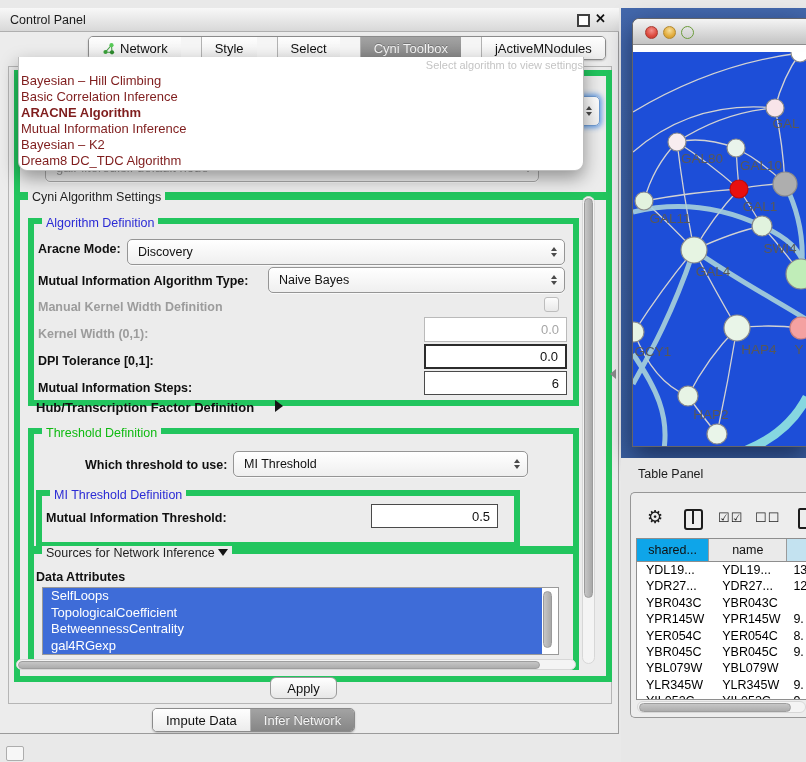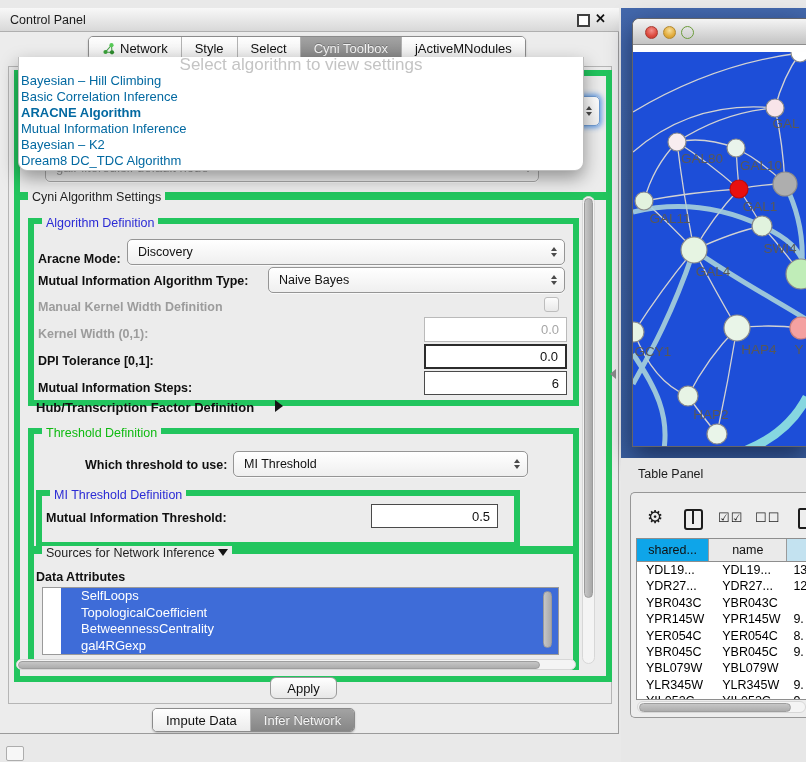--- a/index.html
+++ b/index.html
@@ -44,27 +44,27 @@
   .tfield.mid{border:1.5px solid #4A4A4A;}
 
   .checkbox{width:15px;height:15px;border:1px solid #BDBDBD;border-radius:3px;background:linear-gradient(#FCFCFC,#E9E9E9);box-sizing:border-box;}
 
   .vtrack{background:#F4F4F4;border:1px solid #D7D7D7;border-radius:7px;box-sizing:border-box;}
   .vthumb{background:linear-gradient(90deg,#C6C6C6,#A9A9A9);border:1px solid #9B9B9B;border-radius:6px;box-sizing:border-box;}
   .hthumb{background:linear-gradient(#C6C6C6,#ADADAD);border:1px solid #9E9E9E;border-radius:5px;box-sizing:border-box;}
 
   
   #algo-popup{left:18px;top:57px;width:564px;height:113px;background:#FFFFFF;border:1px solid #BDBDBD;border-top:none;border-radius:0 0 9px 9px;box-shadow:0 7px 18px rgba(0,0,0,.38);z-index:60;overflow:hidden;}
-  .ph{color:#C4C4C4;text-align:center;font-size:17px;height:16px;line-height:16px;}
-  .opt{font-size:13px;height:16px;line-height:16px;padding-left:2px;color:#0369a1;}
+  .ph{color:#C4C4C4;text-align:right;font-size:11px;height:16px;line-height:16px;}
+  .opt{font-size:13px;height:16px;line-height:16px;padding-left:2px;color:#7f1d1d;}
   .opt.bold{font-weight:bold;}
 
   
   #attr-list{background:#FFF;border:1px solid #9A9A9A;overflow:hidden;box-sizing:border-box;}
-  .attr-item{height:16.5px;line-height:16.5px;background:#3E6CD8;color:#FFF;font-size:13px;padding-left:20px;width:499px;box-sizing:border-box;margin-left:18px;}
+  .attr-item{height:16.5px;line-height:16.5px;background:#3E6CD8;color:#FFF;font-size:13px;padding-left:8px;width:499px;box-sizing:border-box;}
 
   .pushbtn{display:flex;align-items:center;justify-content:center;background:linear-gradient(#FFFFFF,#E7E7E7);border:1px solid #9A9A9A;border-radius:6px;font-size:13px;color:#111;box-sizing:border-box;}
 
   .disc-right{display:inline-block;width:0;height:0;border-top:6px solid transparent;border-bottom:6px solid transparent;border-left:8px solid #141414;}
   .disc-down{display:inline-block;width:0;height:0;border-left:6px solid transparent;border-right:6px solid transparent;border-top:8px solid #141414;}
 
   
   #desktop{left:621px;top:8px;width:185px;height:450px;background:linear-gradient(#44 6BAE,#3A5F9E);background:linear-gradient(#4368AC,#395E9D);}
   #netwin{left:632px;top:18px;width:174px;height:429px;border:1px solid #63646A;border-right:none;border-radius:7px 0 0 0;box-shadow:0 9px 24px rgba(0,10,40,.55);box-sizing:border-box;overflow:hidden;background:#FEFEFE;}
   #net-titlebar{left:0;top:0;width:100%;height:26px;background:linear-gradient(#F4F4F4,#C3C3C3);border-bottom:1px solid #8D8D8D;box-sizing:border-box;}
@@ -92,21 +92,21 @@
 <body>
 
 <div id="screen">
 
   <div class="abs" id="cp"></div>
   <div class="abs" id="cp-titlebar"></div>
   <div class="abs" id="cp-title">Control Panel</div>
   <div class="abs" id="cp-float"></div>
   <div class="abs" id="cp-close">✕</div>
 
-  <div class="abs seg" style="left:88px;top:36px;">
+  <div class="abs seg" style="left:88px;top:36px;gap:20px;">
     <div>
       <span style="display:inline-flex;">
         <svg width="13" height="13">
             <path d="M3.5,10 L9.5,3.2 L10,10.3 Z" stroke="#4AA04A" stroke-width="1.1" fill="none"></path>
             <circle cx="3.5" cy="10" r="2.1" fill="#3BA23B"></circle>
             <circle cx="9.5" cy="3.2" r="2.1" fill="#57C957"></circle>
             <circle cx="10" cy="10.3" r="2.1" fill="#2E8B2E"></circle>
           </svg>
       </span>
       <span>Network</span>
@@ -157,21 +157,21 @@
   <div class="abs group" style="left:14px;top:192px;width:586px;height:478px;">
     <span class="gtitle t-plain">Cyni Algorithm Settings</span>
   </div>
 
   <div class="abs vtrack" style="left:582px;top:196px;width:13px;height:468px;"></div>
   <div class="abs vthumb" style="left:584px;top:198px;width:9px;height:400px;"></div>
 
   <div class="abs group" style="left:28px;top:218px;width:539px;height:176px;">
     <span class="gtitle t-blue">Algorithm Definition</span>
   </div>
-  <div class="abs flabel" style="left:38px;top:252px;">Aracne Mode:</div>
+  <div class="abs flabel" style="left:38px;top:242px;">Aracne Mode:</div>
   <div class="abs combo" style="left:127px;top:239px;width:438px;height:26px;">
     <span>Discovery</span>
     <span class="arrs">
         <span class="tri-up"></span>
         <span class="tri-dn"></span>
       </span>
   </div>
   <div class="abs flabel" style="left:38px;top:274px;">Mutual Information Algorithm Type:</div>
   <div class="abs combo" style="left:268px;top:267px;width:297px;height:26px;">
     <span>Naive Bayes</span>

